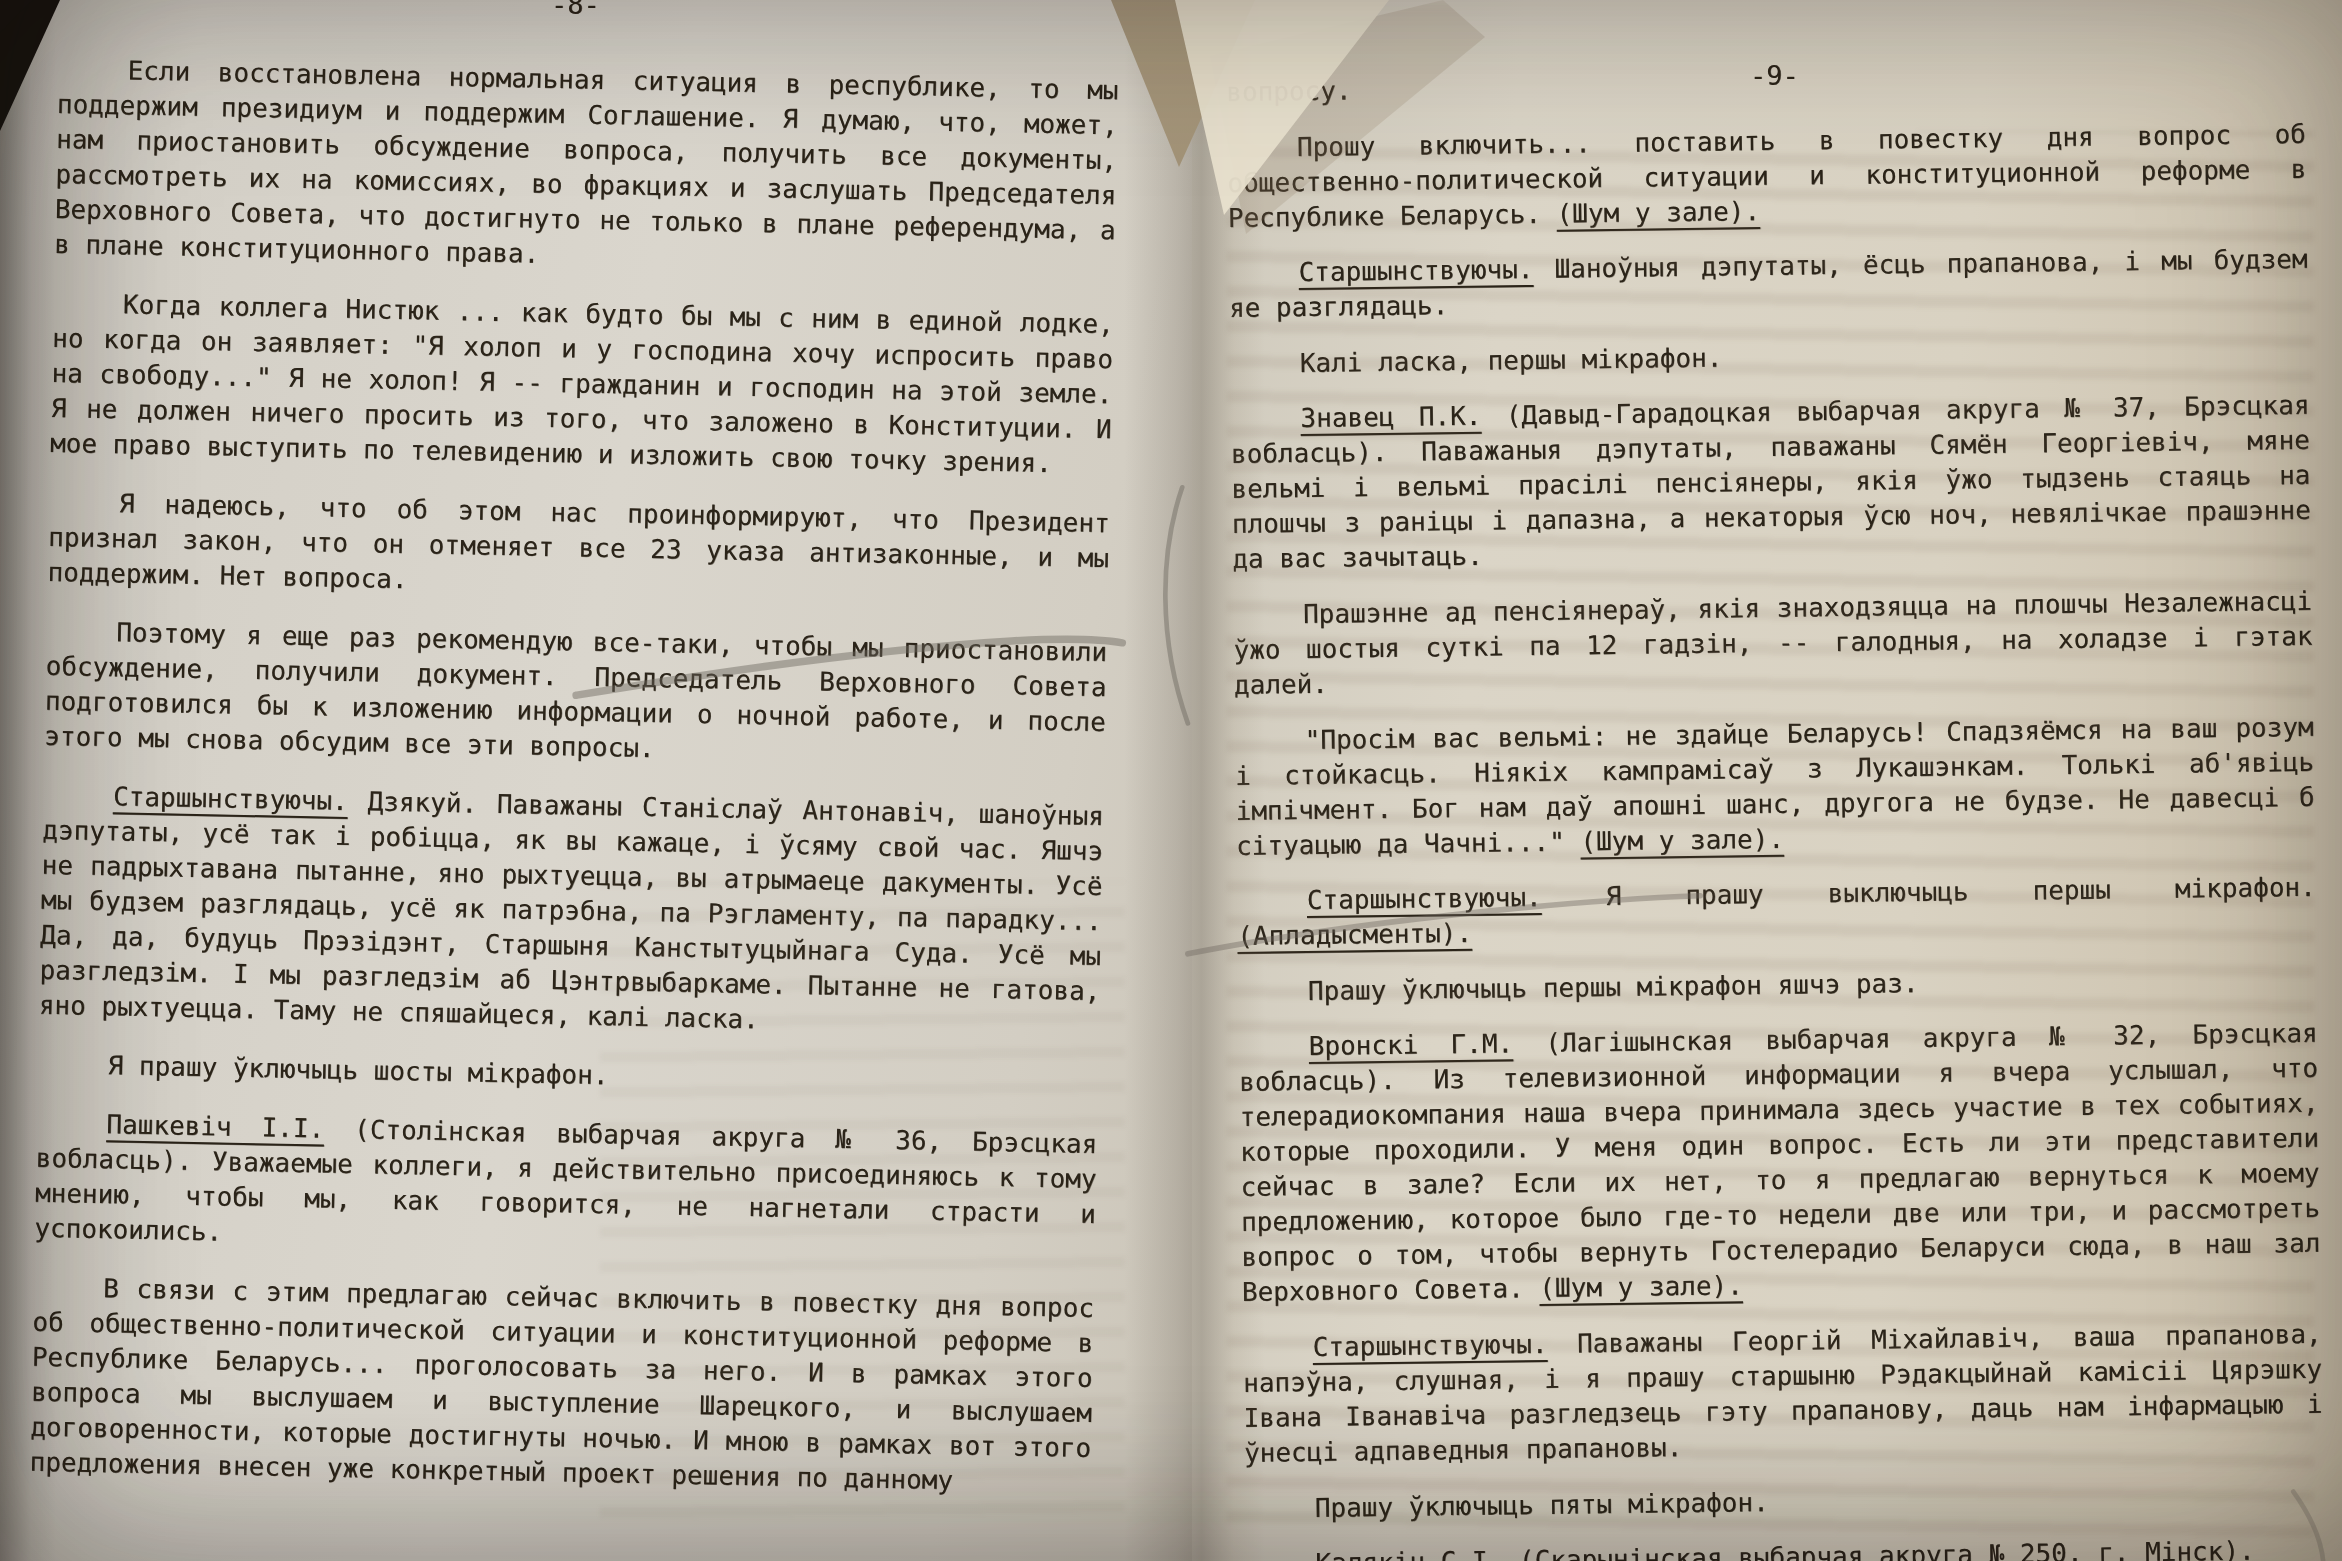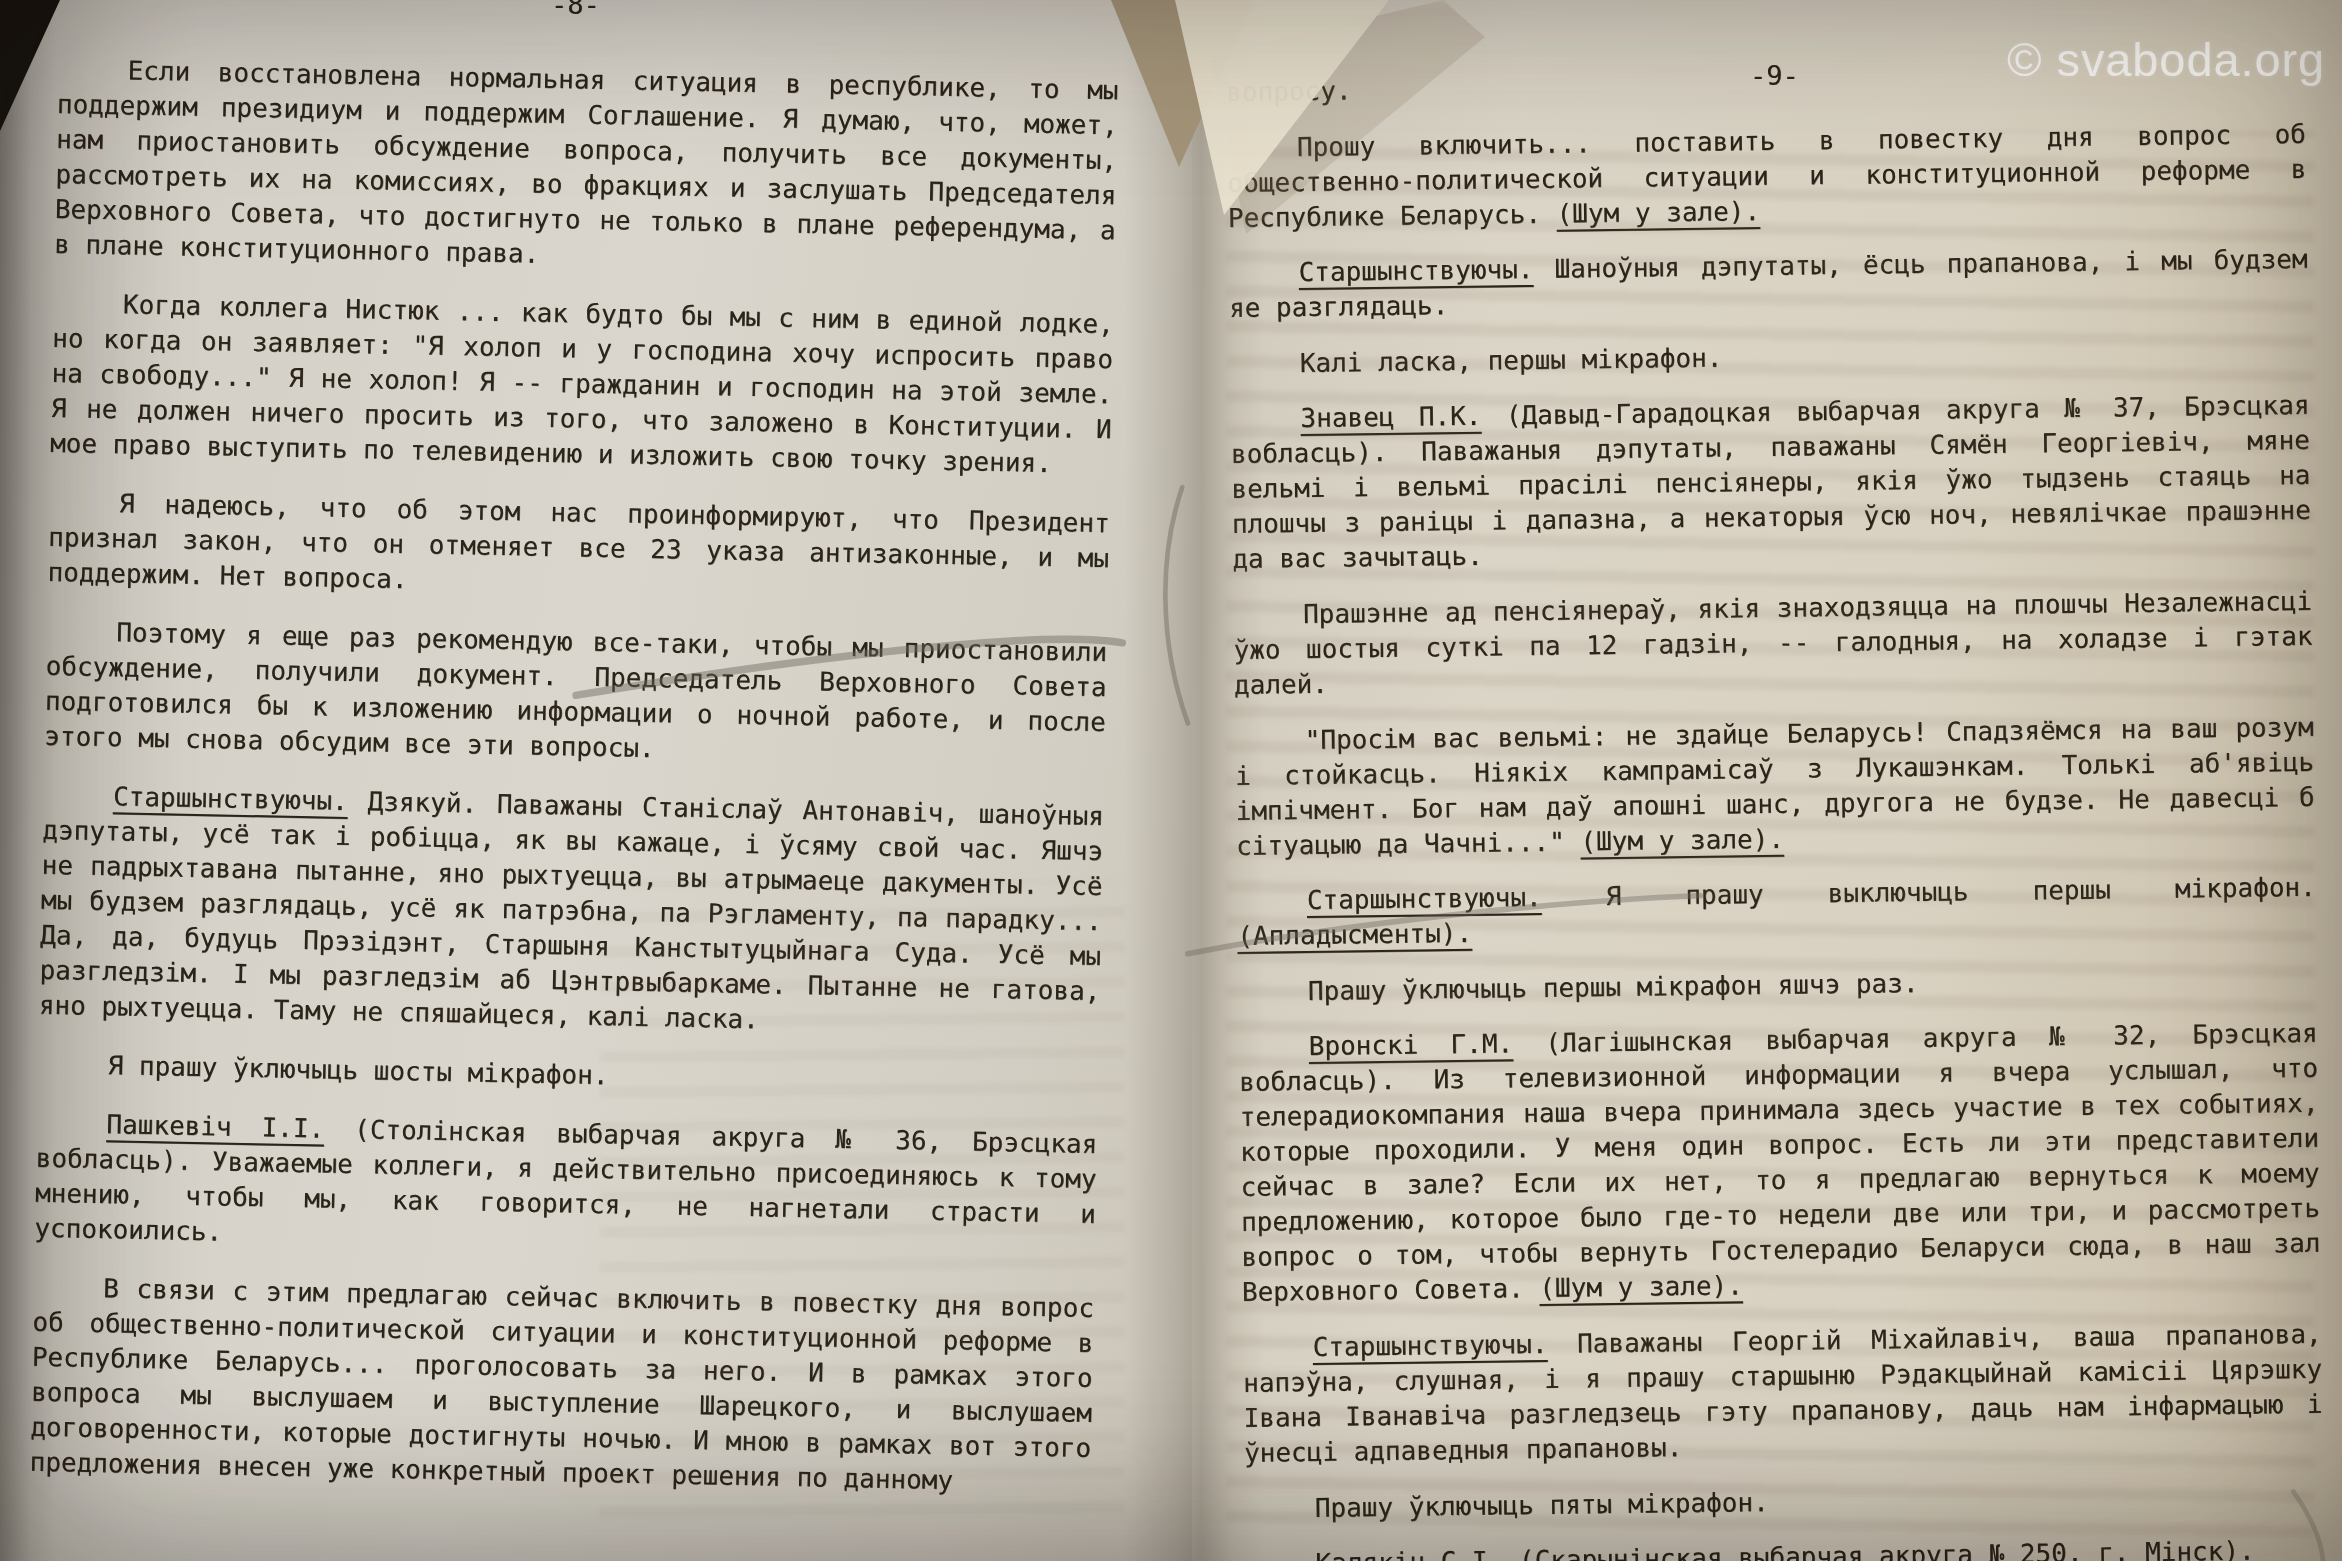--- a/index.html
+++ b/index.html
@@ -151,17 +151,16 @@
   <div class="edge-left"></div>
   <div class="corner-tl"></div>
 
   <svg class="pencil-svg" width="2342" height="1562" viewBox="0 0 2500 1667">
     <path d="M 615 742 C 700 728 900 695 1080 684 C 1135 681 1175 682 1198 686" fill="none" stroke="#6b655d" stroke-width="8" stroke-linecap="round" opacity="0.45"></path>
     <path d="M 1262 520 C 1238 590 1236 682 1268 772" fill="none" stroke="#6b655d" stroke-width="5" stroke-linecap="round" opacity="0.45"></path>
     <path d="M 1268 1018 C 1420 988 1650 962 1815 956" fill="none" stroke="#6b655d" stroke-width="6" stroke-linecap="round" opacity="0.40"></path>
     <path d="M 2448 1592 C 2468 1620 2478 1645 2480 1667" fill="none" stroke="#6b655d" stroke-width="5" stroke-linecap="round" opacity="0.30"></path>
   </svg>
 
-  <div class="watermark">© svaboda.org</div>
 
   <div class="vignette"></div>
 </div>
 
 
 </body></html>

